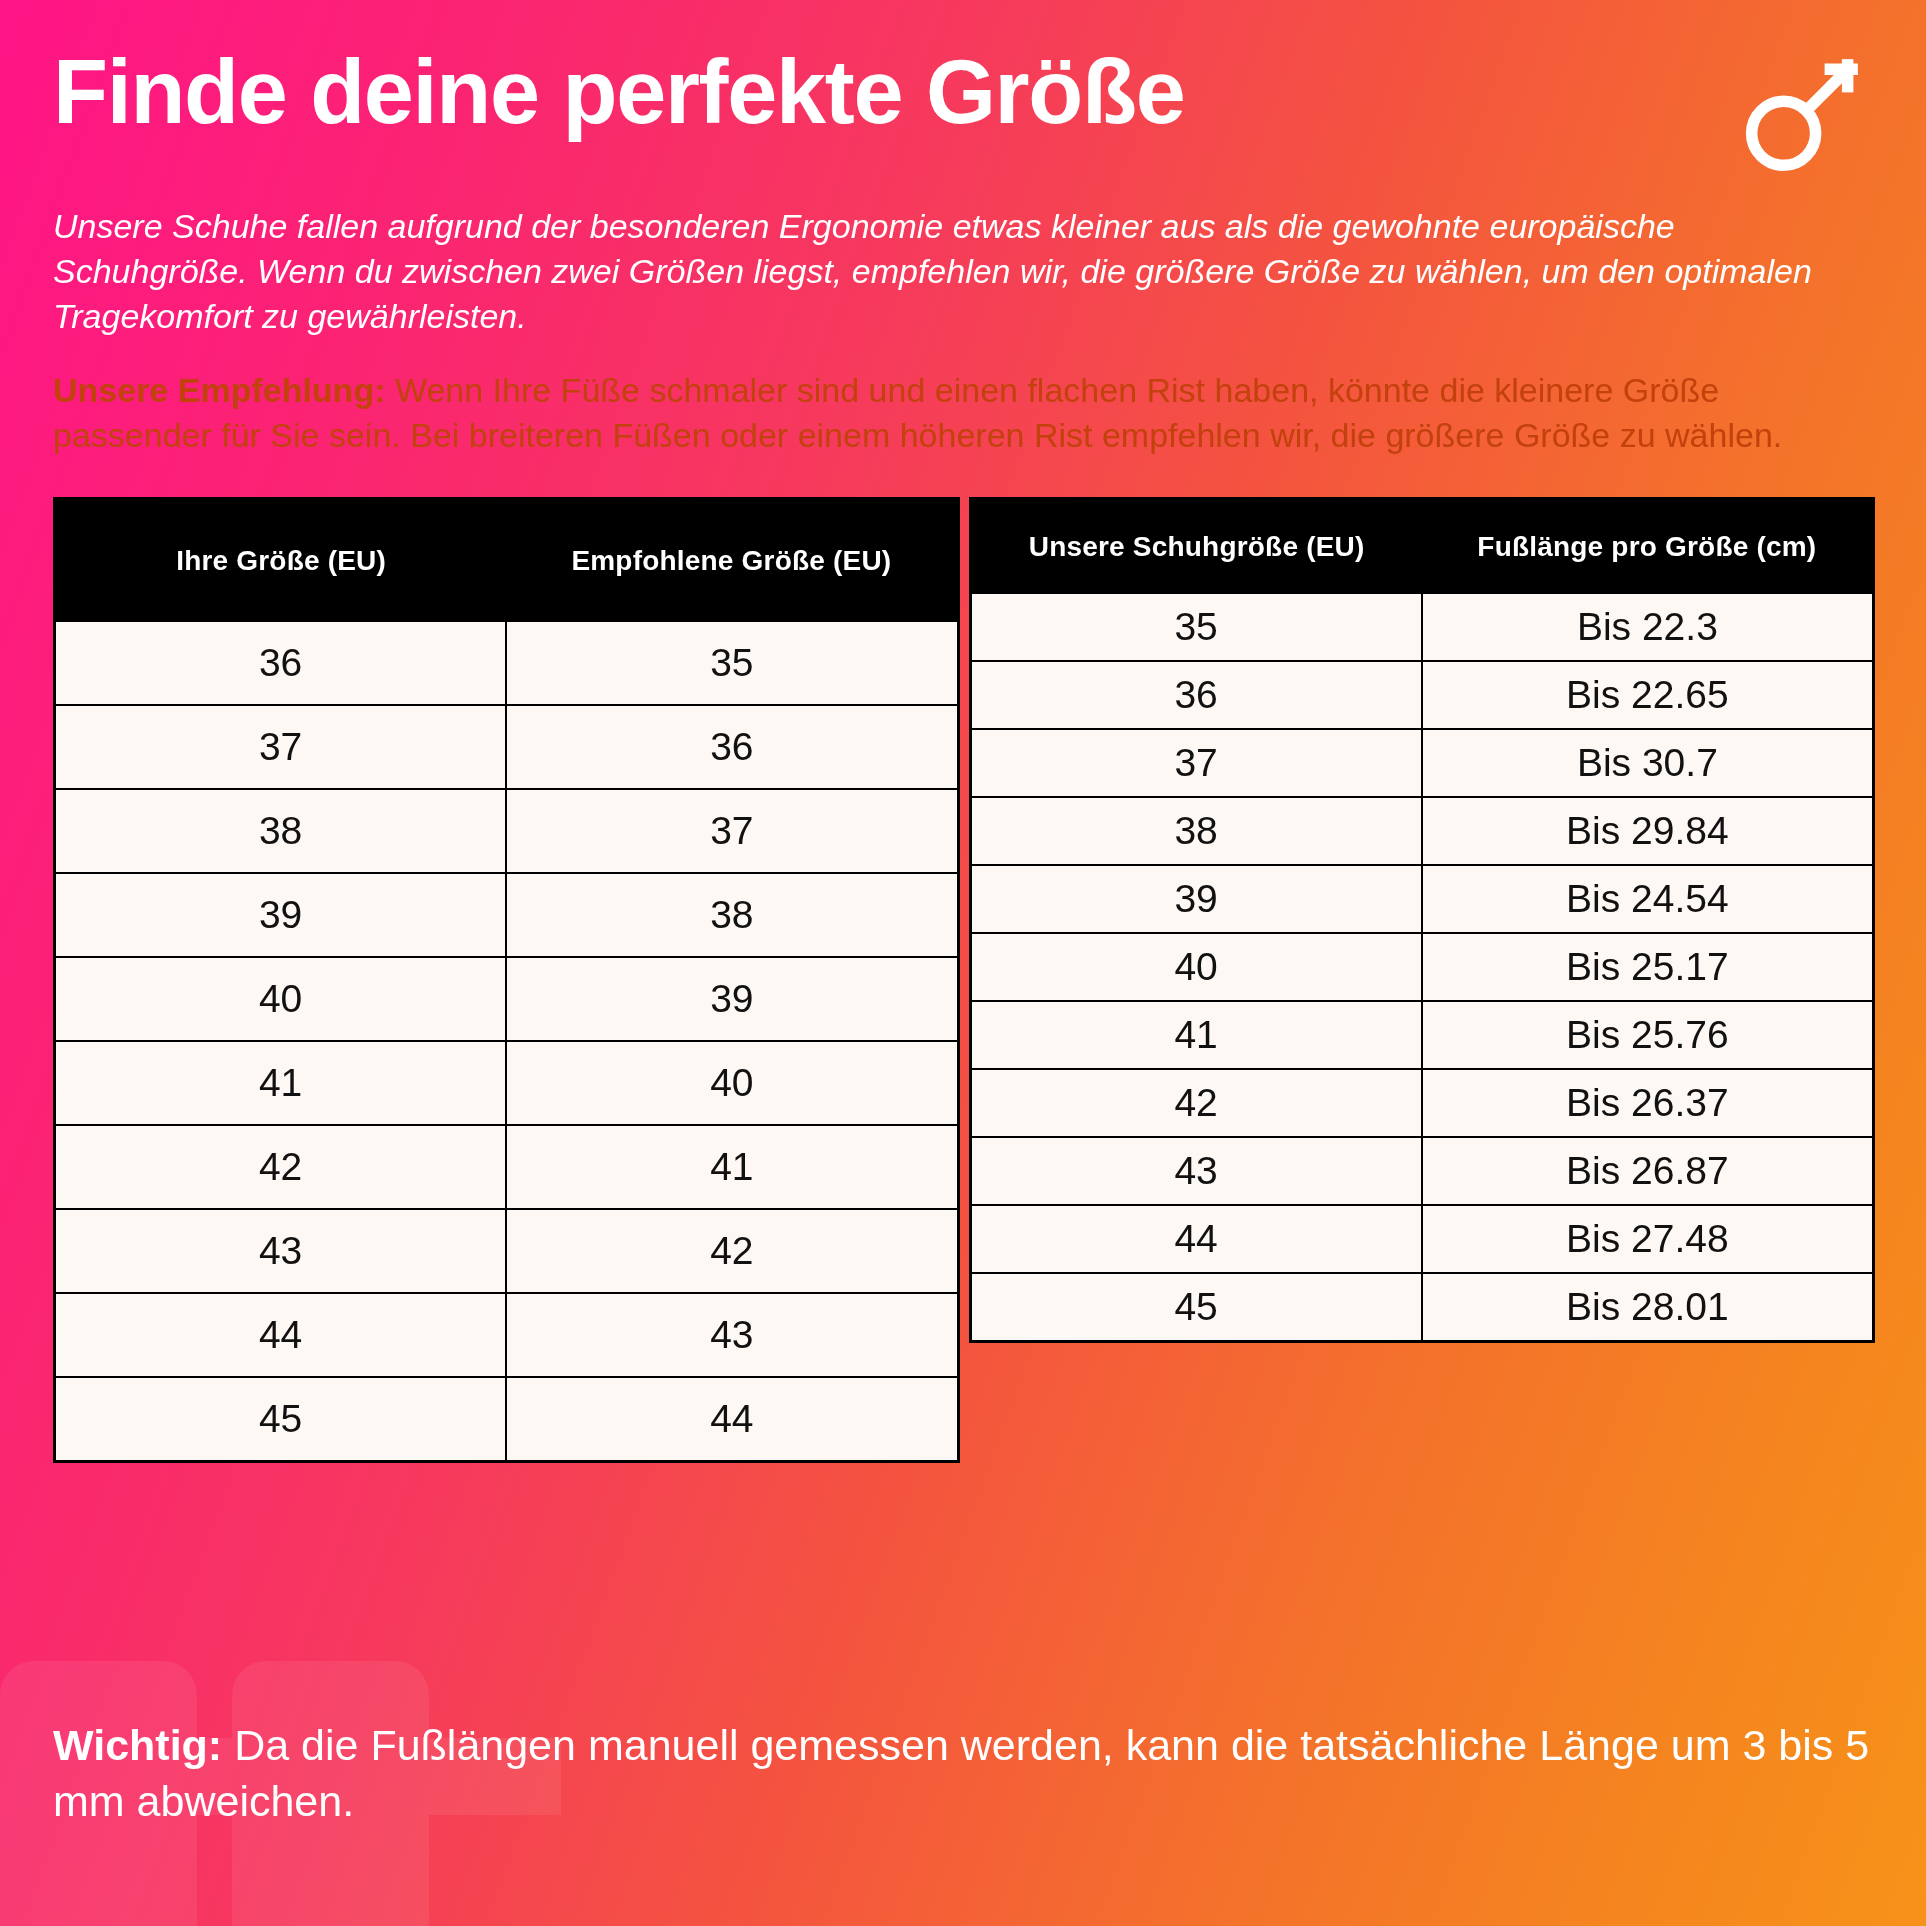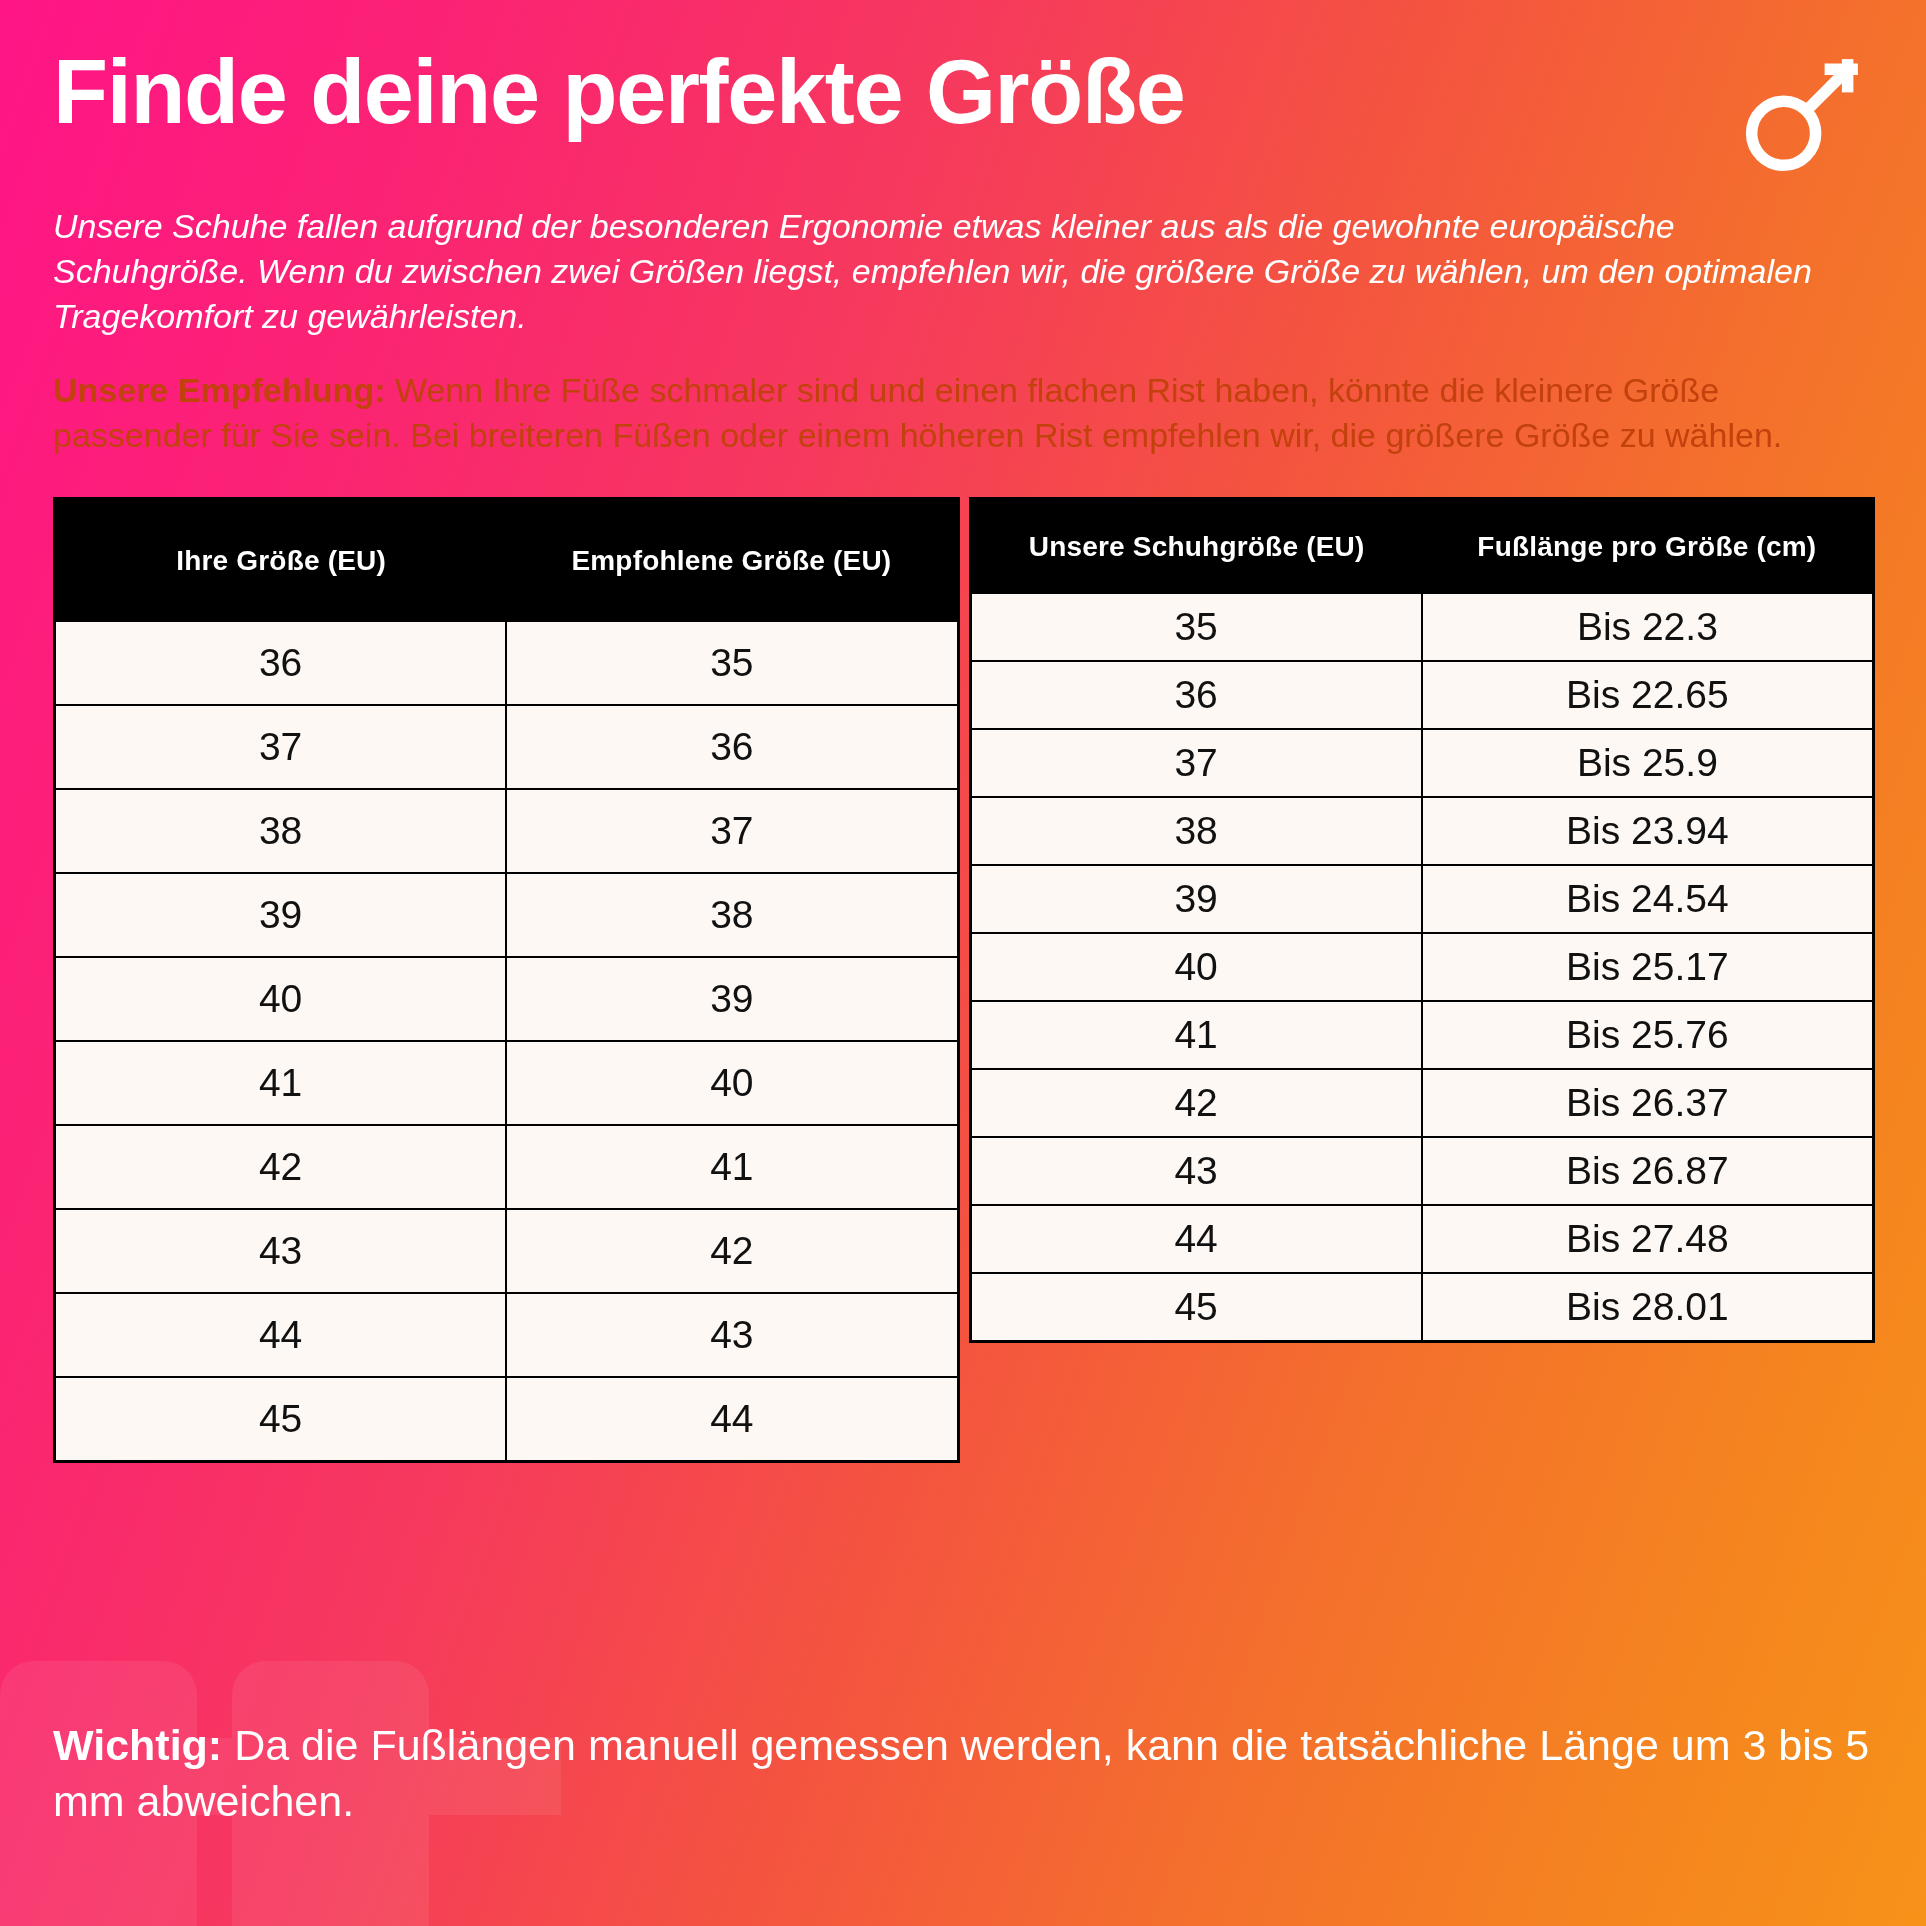--- a/index.html
+++ b/index.html
@@ -245,25 +245,25 @@
           <tr>
               <td>35</td>
               <td>Bis 22.3</td>
             </tr>
           <tr>
               <td>36</td>
               <td>Bis 22.65</td>
             </tr>
           <tr>
               <td>37</td>
-              <td>Bis 25.9</td>
+              <td>Bis 30.7</td>
             </tr>
           <tr>
               <td>38</td>
-              <td>Bis 23.94</td>
+              <td>Bis 29.84</td>
             </tr>
           <tr>
               <td>39</td>
               <td>Bis 24.54</td>
             </tr>
           <tr>
               <td>40</td>
               <td>Bis 25.17</td>
             </tr>
           <tr>

